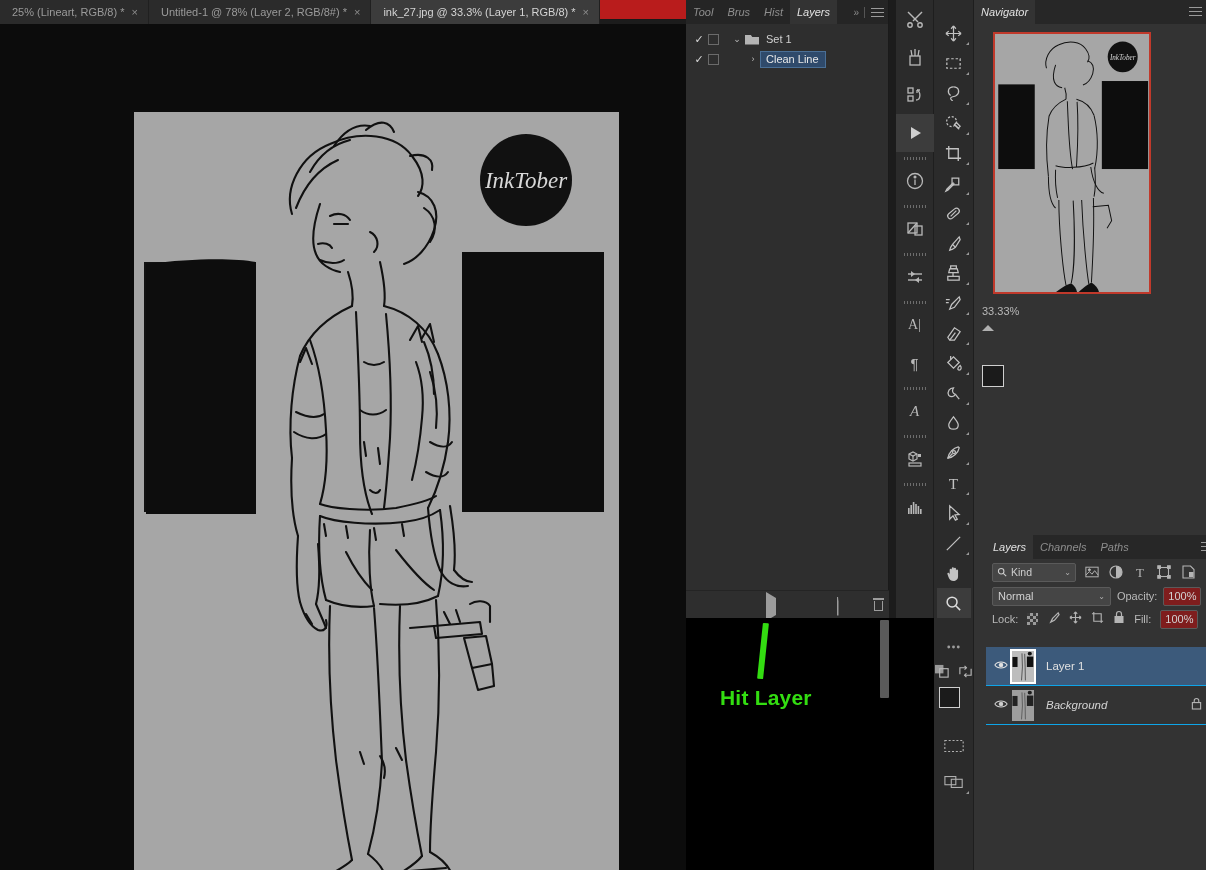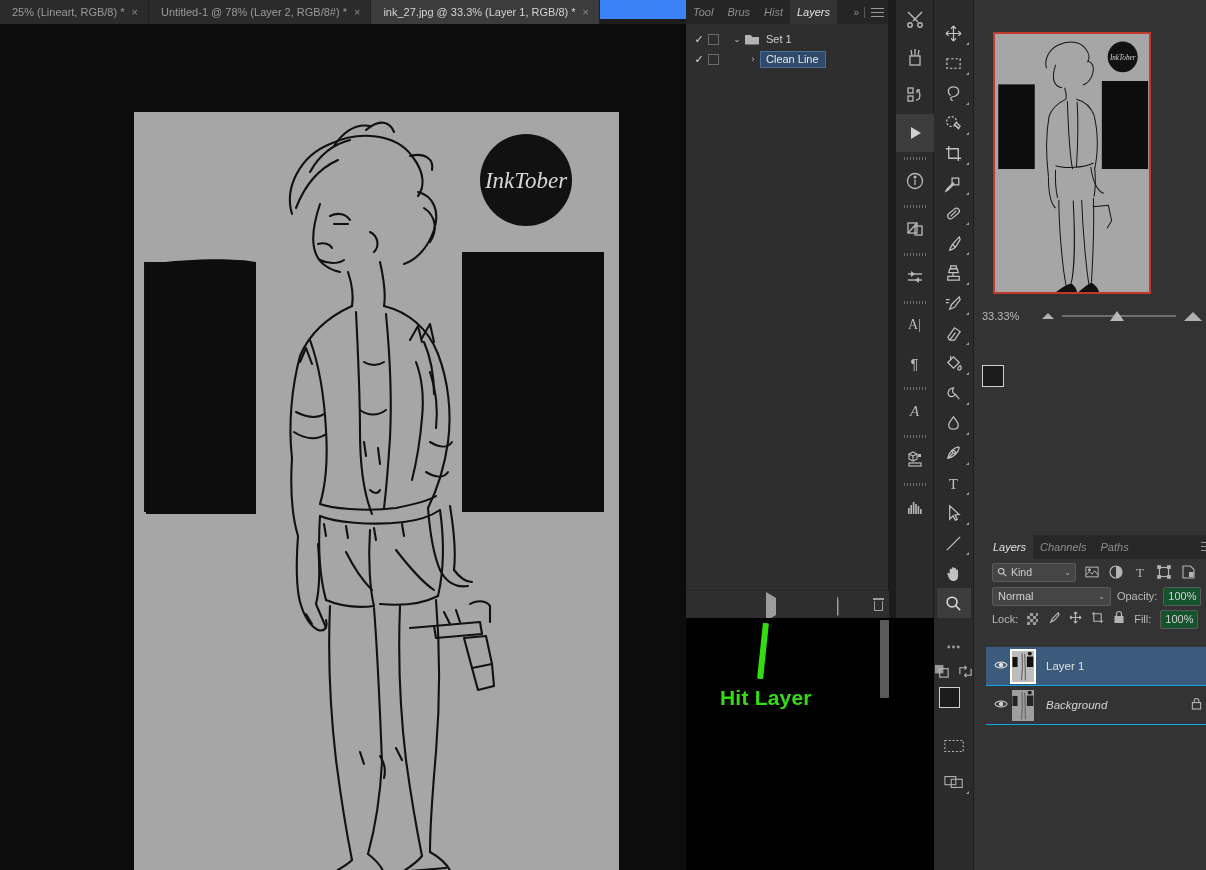--- a/index.html
+++ b/index.html
@@ -7,21 +7,21 @@
     width: 1206px; height: 870px;
     background: #000;
     font-family: "Liberation Sans", sans-serif;
     overflow: hidden;
   }
   #app { position: relative; width: 1206px; height: 870px; background: #1c1c1c; }
 
   
   #tabbar {
     position: absolute; left: 0; top: 0; width: 686px; height: 20px;
-    background: #3b82f6; display: flex; align-items: stretch;
+    background: #b91c1c; display: flex; align-items: stretch;
     border-bottom: 1px solid #1a1a1a;
   }
   .doc-tab {
     display: flex; align-items: center; gap: 7px;
     padding: 0 10px 0 12px; height: 24px;
     font-size: 11px; color: #9a9a9a; white-space: nowrap;
     background: #2b2b2b; border-right: 1px solid #202020;
   }
   .doc-tab.active { background: #3c3c3c; color: #d4d4d4; }
   .doc-tab .tab-x { font-size: 11px; color: #8d8d8d; line-height: 1; }
@@ -182,21 +182,21 @@
   .dock-menu { position:absolute; right:4px; top:7px; }
 
   
   #navigator { position:absolute; left:0; top:0; width:232px; height:330px; }
   #nav-view {
     position:absolute; left:19px; top:32px; width:158px; height:262px;
     background:#a6a6a6; border:2px solid #c0392b; overflow:hidden;
   }
   #nav-footer {
     position:absolute; left:0; top:305px; width:232px; height:22px;
-    display:flex; align-items:center; gap:8px; padding-left:8px;
+    display:flex; gap:8px; padding-left:8px;flex-direction:column;
   }
   #nav-zoom-value { font-size:11px; color:#b8b8b8; width:52px; }
   .tri-small { width:0;height:0;border-left:6px solid transparent;border-right:6px solid transparent;border-bottom:6px solid #b0b0b0;}
   .tri-big { width:0;height:0;border-left:9px solid transparent;border-right:9px solid transparent;border-bottom:9px solid #b0b0b0;}
   #nav-slider { position:relative; width:114px; height:12px; }
   #nav-slider .track { position:absolute; left:0; top:5px; width:114px; height:2px; background:#6e6e6e;}
   #nav-slider .knob { position:absolute; left:48px; top:1px; width:0;height:0;
     border-left:7px solid transparent;border-right:7px solid transparent;border-bottom:10px solid #b9b9b9;}
 
   
@@ -217,21 +217,21 @@
   #kind-select .caret { margin-left:auto; font-size:8px; color:#b0b0b0; }
   .filt-ico { width:16px; height:16px; display:flex;align-items:center;justify-content:center; color:#b5b5b5;}
   #blend-row { height:22px; display:flex; align-items:center; padding:0 4px 0 6px; gap:6px; }
   #blend-select {
     width: 128px; height: 19px; background:#454545; border:1px solid #5a5a5a; border-radius:2px;
     display:flex; align-items:center; padding:0 5px; font-size:11px; color:#d2d2d2;
   }
   #blend-select .caret { margin-left:auto; font-size:8px; color:#b0b0b0; }
   .mini-label { font-size:11px; color:#b9b9b9; }
   .num-box {
-    height:19px; background:#14532d; border:1px solid #5a5a5a; border-radius:2px;
+    height:19px; background:#7f1d1d; border:1px solid #5a5a5a; border-radius:2px;
     display:flex; align-items:center; padding:0 4px; font-size:11px; color:#d2d2d2; min-width:38px;
   }
   #lock-row { height:24px; display:flex; align-items:center; padding:0 4px 0 6px; gap:9px; }
 
   #layer-list { position:absolute; left:0; top:112px; width:232px; }
   .layer-row {
     height:39px; display:flex; align-items:center; gap:0;
     border-bottom:1px solid #0ea5e9; padding-left:4px;
   }
   .layer-row.selected { background: #3c5a7b; }
@@ -693,20 +693,30 @@
       <svg width="20" height="16" viewBox="0 0 22 16" fill="none" stroke="#b0b0b0" stroke-width="1.2">
         <rect x="1" y="2" width="12" height="9"></rect>
           <rect x="8" y="5" width="12" height="9"></rect>
       </svg>
     </div>
   </div>
 
   <div id="right-dock">
 
     <div id="navigator">
+      <div class="dock-tabs">
+        <div class="p-tab active">
+          <span>Navigator</span>
+        </div>
+        <span class="dock-menu hamb">
+            <i></i>
+            <i></i>
+            <i></i>
+          </span>
+      </div>
       <div id="nav-view">
         <svg width="158" height="262" viewBox="0 0 485 780" preserveAspectRatio="none">
           <rect x="0" y="0" width="485" height="780" fill="#a6a6a6"></rect>
           <rect x="10" y="150" width="112" height="252" fill="#0d0d0d"></rect>
           <rect x="328" y="140" width="142" height="262" fill="#0d0d0d"></rect>
           <circle cx="392" cy="68" r="46" fill="#111"></circle>
           <text x="392" y="76" font-family="Liberation Serif, serif" font-size="22" font-style="italic" fill="#d8d8d8" text-anchor="middle">InkTober</text>
           <g fill="none" stroke="#111" stroke-width="3">
             <path d="M158 102 C150 76, 166 44, 196 32 C 226 18, 262 22, 278 44 C 292 62, 290 76, 284 84"></path>
             <path d="M284 80 C 300 84, 306 100, 300 118 C 294 136, 282 148, 270 152"></path>

